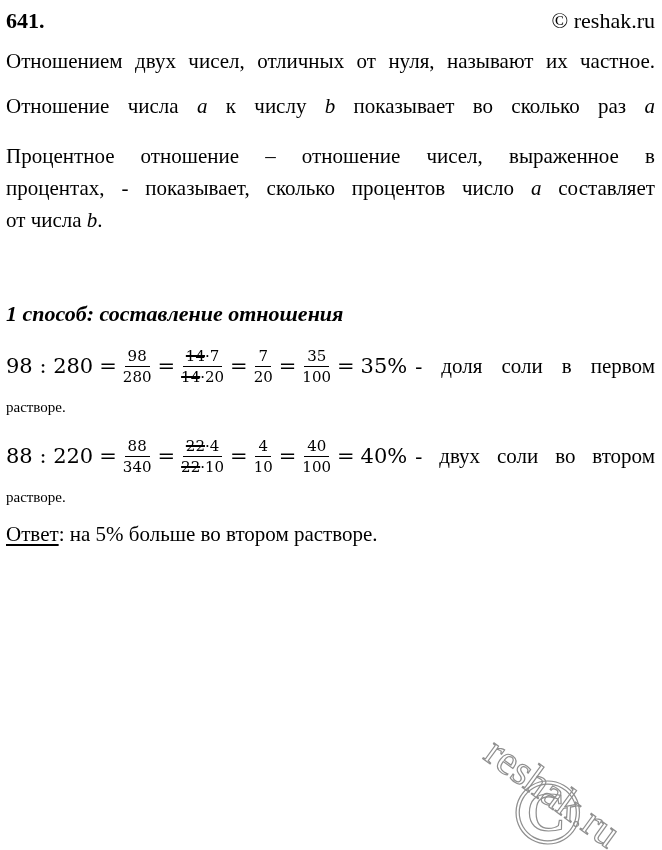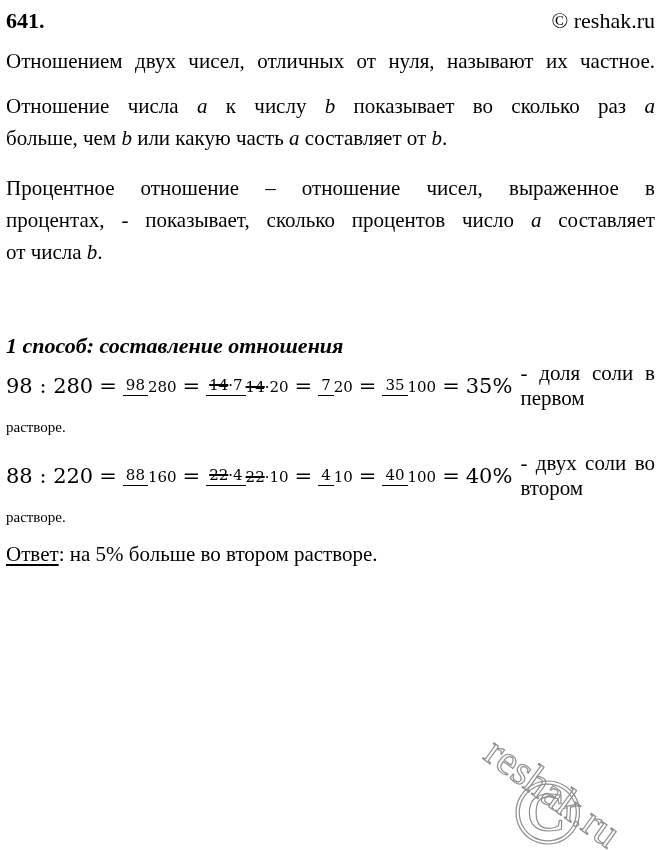--- a/index.html
+++ b/index.html
@@ -20,36 +20,36 @@
   .para { font-size:21px; line-height:32px; }
   .jline { text-align:justify; text-align-last:justify; }
   .lline { text-align:left; }
   .it  { font-style:italic; }
   .und { text-decoration:underline; text-underline-offset:3px; }
 
   .heading { font-size:22px; line-height:30px; font-weight:bold; font-style:italic; }
 
   .eqrow { display:flex; align-items:center; gap:6px;
            font-family:"DejaVu Serif", serif; font-size:21px; height:50px; }
-  .frac { display:inline-flex; flex-direction:row; align-items:center;
+  .frac { display:inline-flex; flex-direction:column; align-items:center;
           font-size:15px; line-height:1.2; }
   .frac .top { border-bottom:1.5px solid #000; padding:0 3px 1px; }
   .frac .bot { padding-top:1px; }
   .strk { text-decoration:line-through; text-decoration-thickness:1.5px; }
   .eqtail { flex:1; font-family:"Liberation Serif", serif; font-size:21px;
             text-align:justify; text-align-last:justify; padding-left:2px; }
   .eqcont { font-size:15px; line-height:32px; }
 
   .m-p1 { margin-top:11px; }
   .m-p2 { margin-top:13px; }
   .m-p3 { margin-top:18px; }
   .m-p4 { margin-top:10px; }
   .m-h  { margin-top:63px; }
   .m-p5 { margin-top:15px; }
-  .m-e1 { margin-top:0; }
+  .m-e1 { margin-top:12px; }
   .m-e2 { margin-top:8px; }
   .m-e3 { margin-top:15px; height:64px; }
   .m-an { margin-top:7px; line-height:28px; }
 
   .watermark { position:absolute; right:0; bottom:0; width:200px; height:142px;
                pointer-events:none; }
   .watermark text { fill:none; stroke:#8f8f8f; stroke-width:1.2;
                     font-family:"Liberation Serif", serif; }
 </style>
 </head>
@@ -61,21 +61,20 @@
     <span class="num">641.</span>
     <span>© reshak.ru</span>
   </div>
 
   <div class="para m-p1">
     <div class="jline"><span>Отношением двух чисел, отличных от нуля, называют их частное.</span></div>
   </div>
 
   <div class="para m-p2">
     <div class="jline"><span>Отношение числа </span><span class="it">a</span><span> к числу </span><span class="it">b</span><span> показывает во сколько раз </span><span class="it">a</span></div>
-    <div class="lline"><span>больше, чем </span><span class="it">b</span><span> или какую часть </span><span class="it">a</span><span> составляет от </span><span class="it">b</span><span>.</span></div>
   </div>
 
   <div class="para m-p3">
     <div class="jline"><span>Процентное отношение – отношение чисел, выраженное в</span></div>
     <div class="jline"><span>процентах, - показывает, сколько процентов число </span><span class="it">a</span><span> составляет</span></div>
     <div class="lline"><span>от числа </span><span class="it">b</span><span>.</span></div>
   </div>
 
 
   <div class="heading m-h">1 способ: составление отношения</div>
@@ -107,21 +106,21 @@
     <span>35%</span>
     <span class="eqtail">- доля соли в первом</span>
   </div>
   <div class="eqcont">растворе.</div>
 
   <div class="eqrow m-e2">
     <span>88 : 220</span>
     <span>=</span>
     <span class="frac">
       <span class="top">88</span>
-      <span class="bot">160</span>
+      <span class="bot">340</span>
     </span>
     <span>=</span>
     <span class="frac">
       <span class="top"><span class="strk">22</span><span>·4</span></span>
       <span class="bot"><span class="strk">22</span><span>·10</span></span>
     </span>
     <span>=</span>
     <span class="frac">
       <span class="top">4</span>
       <span class="bot">10</span>

